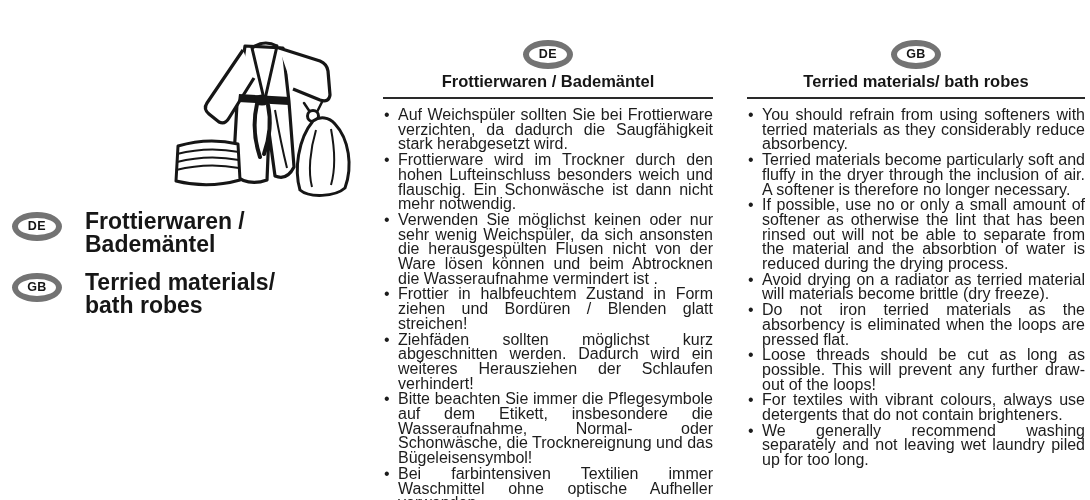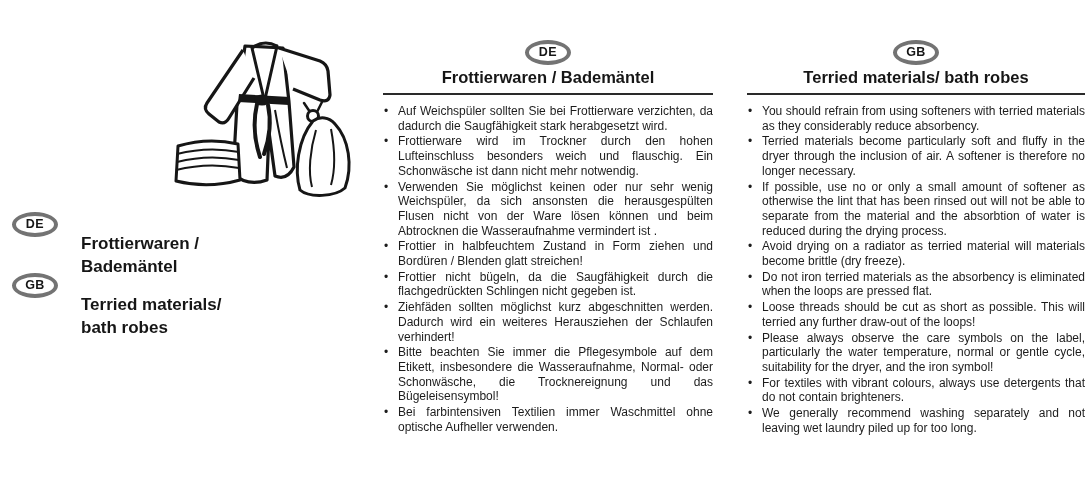--- a/index.html
+++ b/index.html
@@ -8,21 +8,21 @@
     background: #ffffff;
     font-family: "Liberation Sans", sans-serif;
     color: #1c1c1c;
     position: relative;
     overflow: hidden;
   }
 
   
   .badge {
     display: inline-block;
-    border: 4px solid #737373;
+    border: 6px solid #737373;
     border-radius: 50%;
     font-weight: bold;
     text-align: center;
     font-size: 12.5px;
     width: 38px; height: 17px;
     line-height: 17px;
     letter-spacing: 0.5px;
     color: #161616;
     background: #fff;
   }
@@ -38,25 +38,24 @@
     left: 12px;
     display: flex;
     align-items: flex-start;
     gap: 23px;
   }
   .left-row .badge { margin-top: 2px; }
   .left-row-1 { top: 210px; }
   .left-row-2 { top: 271px; }
   .left-label {
     font-weight: bold;
-    font-size: 17px;
+    font-size: 23px;
     line-height: 23px;
     color: #161616;
     white-space: pre-line;
-    margin-top: 22px;
   }
 
   
   .col {
     position: absolute;
     top: 40px;
   }
   .col-de { left: 383px; width: 330px; }
   .col-gb { left: 747px; width: 338px; }
   .col-header { text-align: center; }
@@ -72,21 +71,21 @@
     margin: 6px 0 0 0;
   }
   ul.bullets {
     list-style: none;
     margin: 9px 0 0 0;
     padding: 0;
   }
   ul.bullets li {
     position: relative;
     padding-left: 15px;
-    font-size: 12px;
+    font-size: 16px;
     line-height: 14.7px;
     text-align: justify;
     margin-bottom: 1px;
   }
   ul.bullets li::before {
     content: "\2022";
     position: absolute;
     left: 1px;
     top: 0;
   }
@@ -144,37 +143,35 @@
   <div class="col-header">
     <span class="badge">DE</span>
     <div class="col-title">Frottierwaren / Bademäntel</div>
     <hr class="col-rule">
   </div>
   <ul class="bullets">
     <li>Auf Weichspüler sollten Sie bei Frottierware verzichten, da dadurch die Saugfähigkeit stark herabgesetzt wird.</li>
     <li>Frottierware wird im Trockner durch den hohen Lufteinschluss besonders weich und flauschig. Ein Schonwäsche ist dann nicht mehr notwendig.</li>
     <li>Verwenden Sie möglichst keinen oder nur sehr wenig Weichspüler, da sich ansonsten die herausgespülten Flusen nicht von der Ware lösen können  und beim Abtrocknen die Wasseraufnahme vermindert ist .</li>
     <li>Frottier in halbfeuchtem Zustand in Form ziehen und Bordüren / Blenden glatt streichen!</li>
-    <li>Frottier nicht bügeln, da die Saugfähigkeit durch die flachgedrückten Schlingen nicht gegeben ist.</li>
     <li>Ziehfäden sollten möglichst kurz abgeschnitten werden. Dadurch wird ein weiteres Herausziehen der Schlaufen verhindert!</li>
     <li>Bitte beachten Sie immer die Pflegesymbole auf dem Etikett, insbesondere die Wasseraufnahme, Normal- oder Schonwäsche, die Trocknereignung und das Bügeleisensymbol!</li>
     <li>Bei farbintensiven Textilien immer Waschmittel ohne optische Aufheller verwenden.</li>
   </ul>
 </div>
 
 <div class="col col-gb">
   <div class="col-header">
     <span class="badge">GB</span>
     <div class="col-title">Terried materials/ bath robes</div>
     <hr class="col-rule">
   </div>
   <ul class="bullets">
     <li>You should refrain from using softeners with terried materials as they considerably reduce absorbency.</li>
     <li>Terried materials become particularly soft and fluffy in the dryer through the inclusion of air. A softener is therefore no longer necessary.</li>
     <li>If possible, use no or only a small amount of softener as otherwise the lint that has been rinsed out will not be able to separate from the material and the absorbtion of water is reduced during the drying process.</li>
     <li>Avoid drying on a radiator as terried material will materials become brittle (dry freeze).</li>
     <li>Do not iron terried materials as the absorbency is eliminated when the loops are pressed flat.</li>
-    <li>Loose threads should be cut as short as possible. This will terried any further draw-out of the loops!</li>
-    <li>Please always observe the care symbols on the label, particularly the water temperature, normal or gentle cycle, suitability for the dryer, and the iron symbol!</li>
+    <li>Loose threads should be cut as long as possible. This will prevent any further draw-out of the loops!</li>
     <li>For textiles with vibrant colours, always use detergents that do not contain brighteners.</li>
     <li>We generally recommend washing separately and not leaving wet laundry piled up for too long.</li>
   </ul>
 </div>
 
 </body></html>

